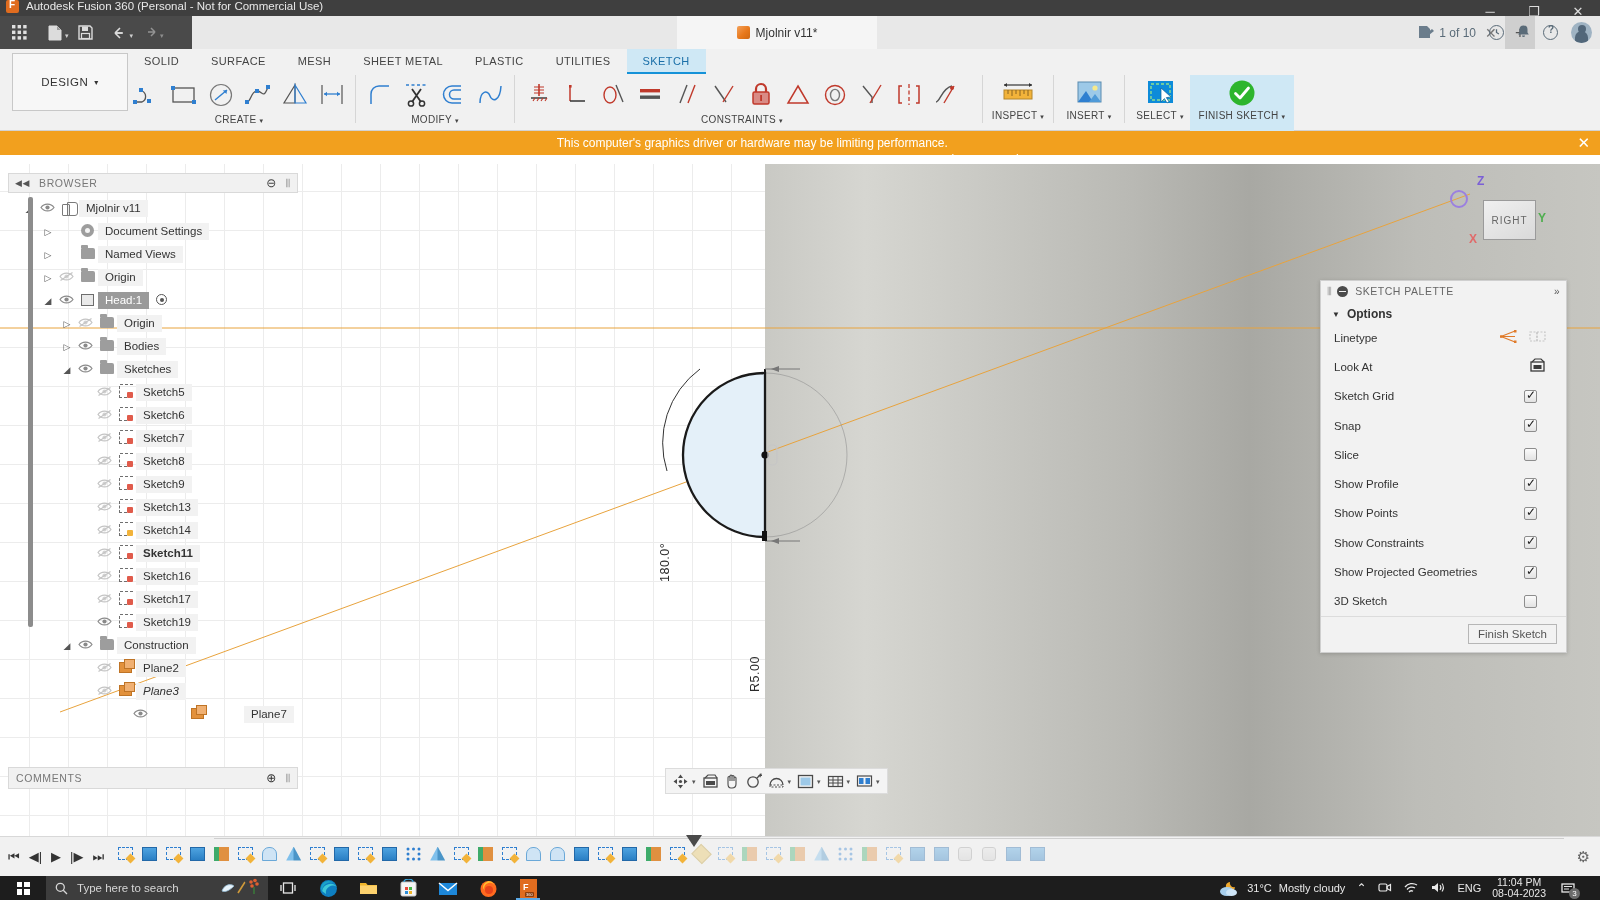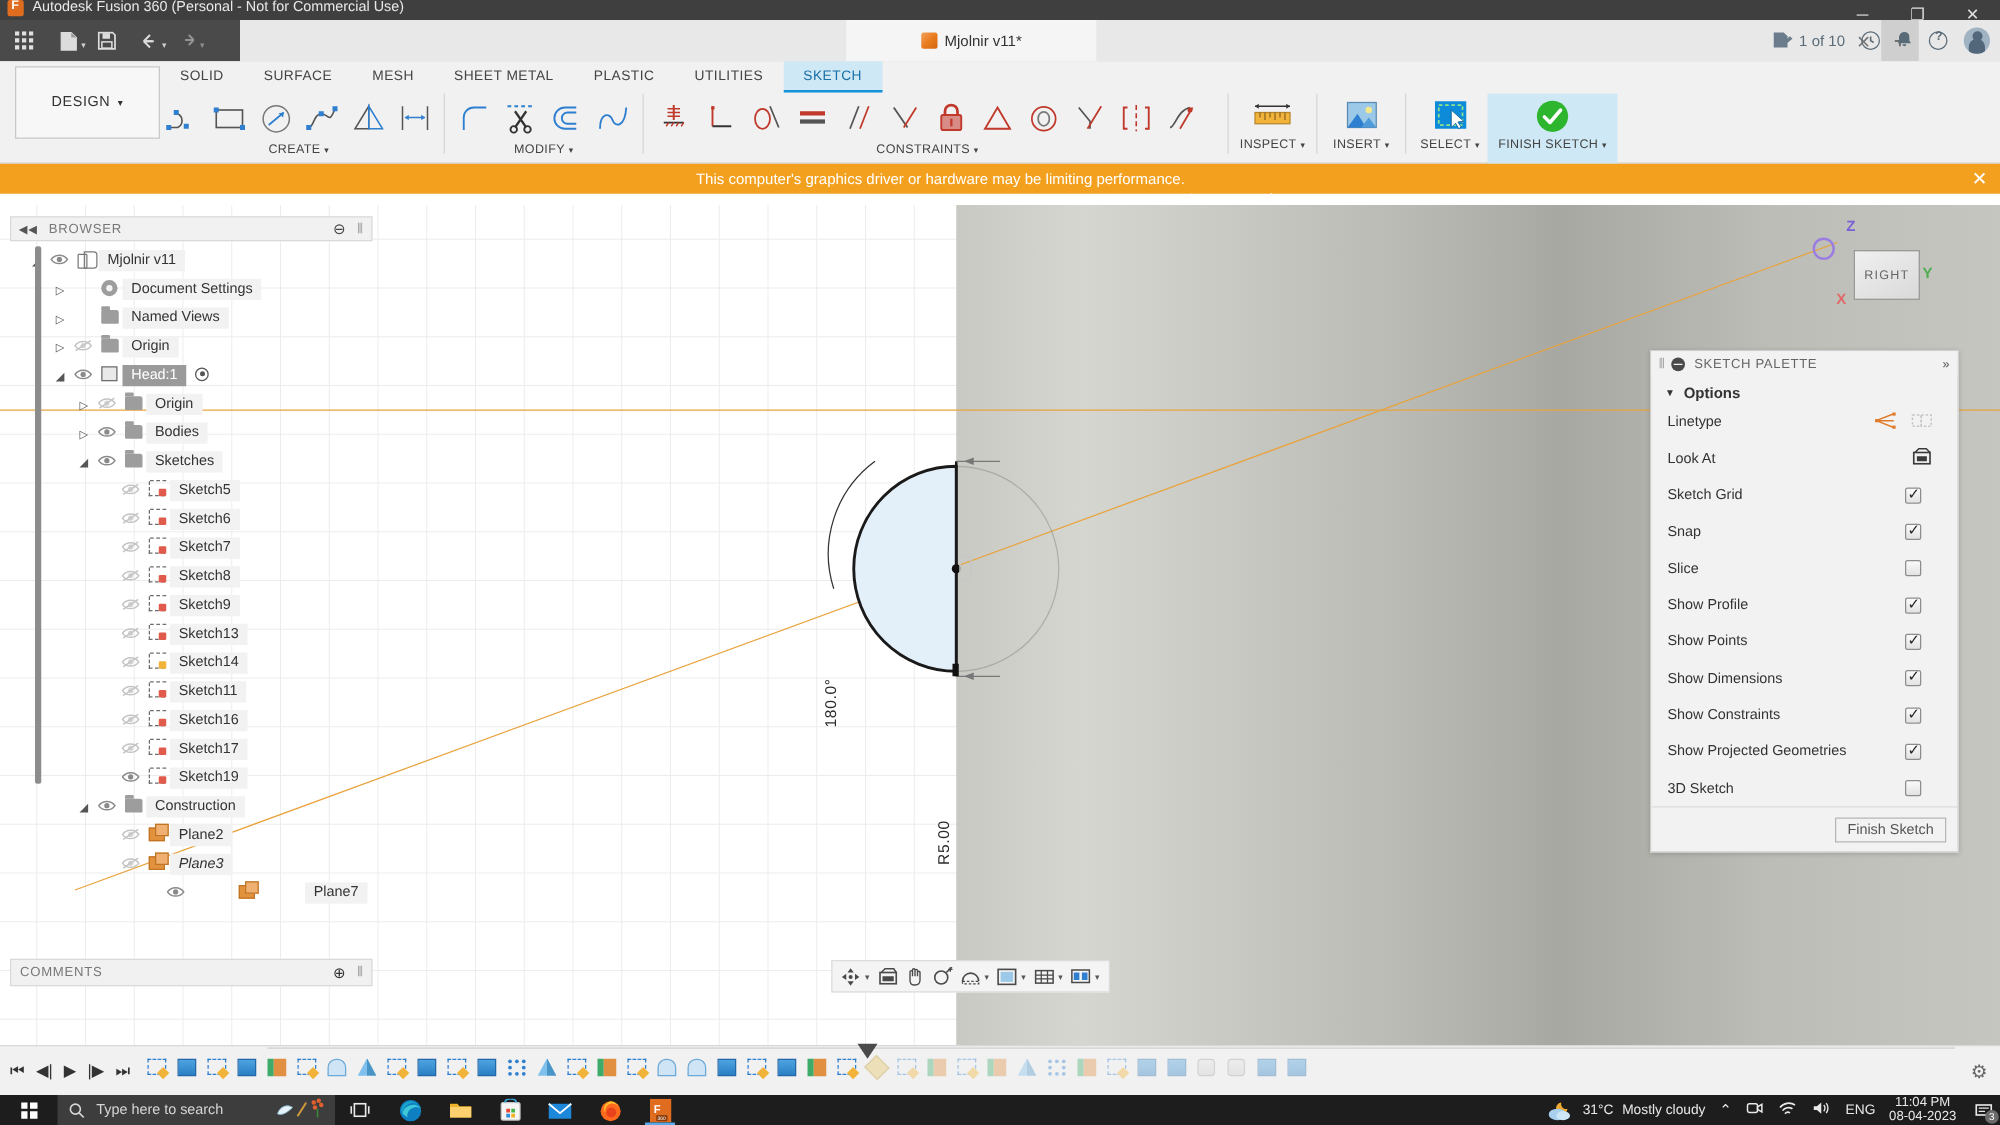--- a/index.html
+++ b/index.html
@@ -251,21 +251,21 @@
     justify-content:center; }
   #startsq { width:13px; height:13px; display:grid;
     grid-template:1fr 1fr/1fr 1fr; gap:1.5px; }
   #startsq i { background:#fff; display:block; }
   #search { width:222px; height:24px; background:#3d3d3d; display:flex;
     align-items:center; padding-left:9px; gap:9px; color:#d6d6d6; font-size:11.5px;
     position:relative; }
   .tbico { width:40px; height:24px; display:flex; align-items:center;
     justify-content:center; }
   #tray { position:absolute; right:0; display:flex; align-items:center;
-    height:24px; gap:11px; padding-right:2px; }
+    height:24px; gap:11px; padding-right:21px; }
   #clock { text-align:center; line-height:11px; font-size:10.5px; }
   #notif { width:22px; height:24px; display:flex; align-items:center;
     justify-content:center; position:relative; }
   #notif .badge { position:absolute; right:-1px; bottom:1px; width:11px;
     height:11px; border-radius:50%; background:#6b6b6b; color:#fff;
     font-size:8px; display:flex; align-items:center; justify-content:center; }
   .run { position:absolute; bottom:0; left:8px; right:8px; height:2px;
     background:#5aa9e6; }
 </style>
 </head>
@@ -804,21 +804,21 @@
         <div class="node" style="padding-left: 71px;">
           <span class="arrow"></span>
           <span class="eye off"><svg width="15" height="11" viewBox="0 0 15 11">
               <path d="M1 5.5 C4 1 11 1 14 5.5 C11 10 4 10 1 5.5z" fill="none" stroke="#c4c4c4" stroke-width="1.2"></path>
               <circle cx="7.5" cy="5.5" r="2.1" fill="#d4d4d4"></circle>
               <path d="M1.5 9.5 L13.5 1.5" stroke="#c4c4c4" stroke-width="1.2"></path>
             </svg></span>
           <span class="tico"><span class="skico edit"></span></span>
           <span class="lbl">Sketch14</span>
         </div>
-        <div class="node" style="padding-left: 71px;">
+        <div class="node" style="padding-left: 71px; font-weight: bold;">
           <span class="arrow"></span>
           <span class="eye off"><svg width="15" height="11" viewBox="0 0 15 11">
               <path d="M1 5.5 C4 1 11 1 14 5.5 C11 10 4 10 1 5.5z" fill="none" stroke="#c4c4c4" stroke-width="1.2"></path>
               <circle cx="7.5" cy="5.5" r="2.1" fill="#d4d4d4"></circle>
               <path d="M1.5 9.5 L13.5 1.5" stroke="#c4c4c4" stroke-width="1.2"></path>
             </svg></span>
           <span class="tico"><span class="skico"></span></span>
           <span class="lbl">Sketch11</span>
         </div>
         <div class="node" style="padding-left: 71px;">
@@ -941,24 +941,20 @@
         <div class="prow">
           <span class="pn">Slice</span>
           <span class="chk"></span>
         </div>
         <div class="prow">
           <span class="pn">Show Profile</span>
           <span class="chk on"></span>
         </div>
         <div class="prow">
           <span class="pn">Show Points</span>
-          <span class="chk on"></span>
-        </div>
-        <div class="prow">
-          <span class="pn">Show Dimensions</span>
           <span class="chk on"></span>
         </div>
         <div class="prow">
           <span class="pn">Show Constraints</span>
           <span class="chk on"></span>
         </div>
         <div class="prow">
           <span class="pn">Show Projected Geometries</span>
           <span class="chk on"></span>
         </div>

